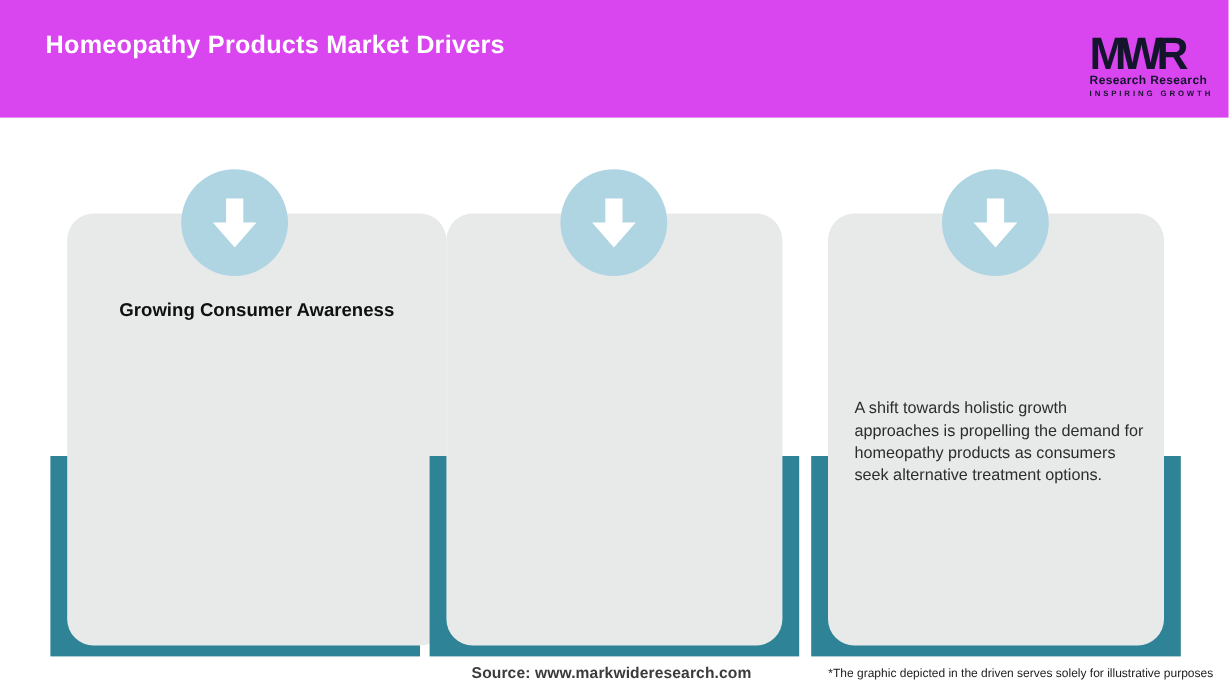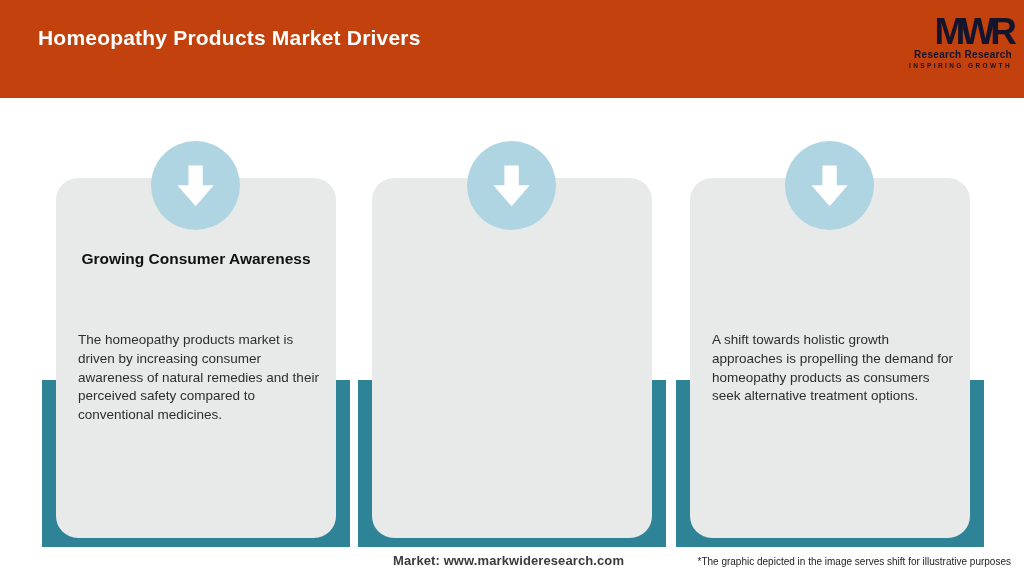--- a/index.html
+++ b/index.html
@@ -6,29 +6,29 @@
   .stage {
     position:relative; width:1024px; height:576px;
     background:#ffffff; overflow:hidden;
     font-family:"Liberation Sans", sans-serif;
   }
   h1,h2,p { margin:0; }
 
   
   .topbar {
     position:absolute; left:0; top:0; width:1024px; height:98px;
-    background:#c2410c;
+    background:#d946ef;
   }
   .page-title {
     position:absolute; left:38px; top:26px;
     font-size:21px; font-weight:bold; color:#ffffff; letter-spacing:0.2px;
   }
   .logo {
-    position:absolute; right:12px; top:12px; width:104px;
-    text-align:right; color:#14142c;
+    position:absolute; right:12px; top:25px; width:104px;
+    text-align:left; color:#14142c;
   }
   .logo-mwr {
     font-size:37px; font-weight:800; letter-spacing:-5px; line-height:40px;
     transform:scaleY(1.02);
   }
   .logo-name { font-size:10px; font-weight:bold; letter-spacing:0.3px; margin-top:-3px; }
   .logo-tag  { font-size:6.5px; font-weight:bold; letter-spacing:2.4px; margin-top:2px; }
 
   
   .frame {
@@ -36,21 +36,21 @@
     background:#2e8397;
   }
   .g1 .frame { left:42px; }
   .g2 .frame { left:358px; }
   .g3 .frame { left:676px; }
 
   .card {
     position:absolute; top:178px; width:280px; height:360px;
     background:#e8eaea; border-radius:22px;
   }
-  .g1 .card { left:56px; }
+  .g1 .card { left:56px;padding-left:36px; }
   .g2 .card { left:372px; }
   .g3 .card { left:690px; }
 
   .card-title {
     position:absolute; top:70px; left:8px; right:8px;
     text-align:center; font-size:15.5px; font-weight:bold;
     color:#101010; line-height:22px;
   }
   .card-body {
     position:absolute; top:153px; left:22px; width:244px;
@@ -87,21 +87,20 @@
       <div class="logo-mwr">MWR</div>
       <div class="logo-name">Research Research</div>
       <div class="logo-tag">INSPIRING GROWTH</div>
     </div>
   </header>
 
   <section class="group g1">
     <div class="frame"></div>
     <div class="card">
       <h2 class="card-title">Growing Consumer Awareness</h2>
-      <p class="card-body">The homeopathy products market is driven by increasing consumer awareness of natural remedies and their perceived safety compared to conventional medicines.</p>
     </div>
     <div class="circle">
       <svg viewBox="0 0 100 100">
           <path d="M37 14 h26 v36 h20 L50 88 17 50 h20 Z" fill="#ffffff"></path>
         </svg>
     </div>
   </section>
 
   <section class="group g2">
     <div class="frame"></div>
@@ -119,16 +118,16 @@
     <div class="card">
       <p class="card-body">A shift towards holistic growth approaches is propelling the demand for homeopathy products as consumers seek alternative treatment options.</p>
     </div>
     <div class="circle">
       <svg viewBox="0 0 100 100">
           <path d="M37 14 h26 v36 h20 L50 88 17 50 h20 Z" fill="#ffffff"></path>
         </svg>
     </div>
   </section>
 
-  <div class="source">Market: www.markwideresearch.com</div>
-  <div class="disclaimer">*The graphic depicted in the image serves shift for illustrative purposes</div>
+  <div class="source">Source: www.markwideresearch.com</div>
+  <div class="disclaimer">*The graphic depicted in the driven serves solely for illustrative purposes</div>
 
 </div>
 
 </body></html>

